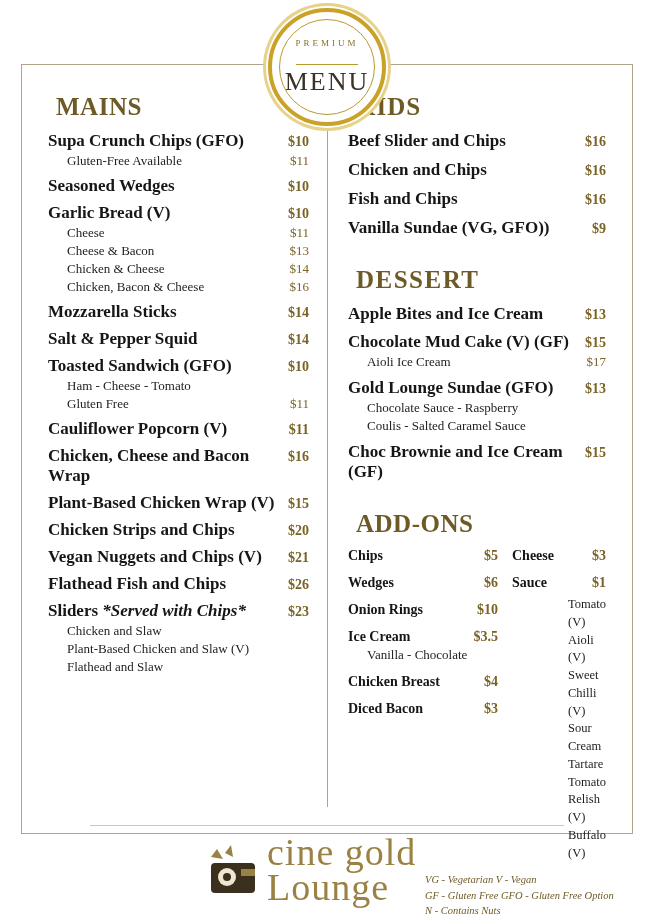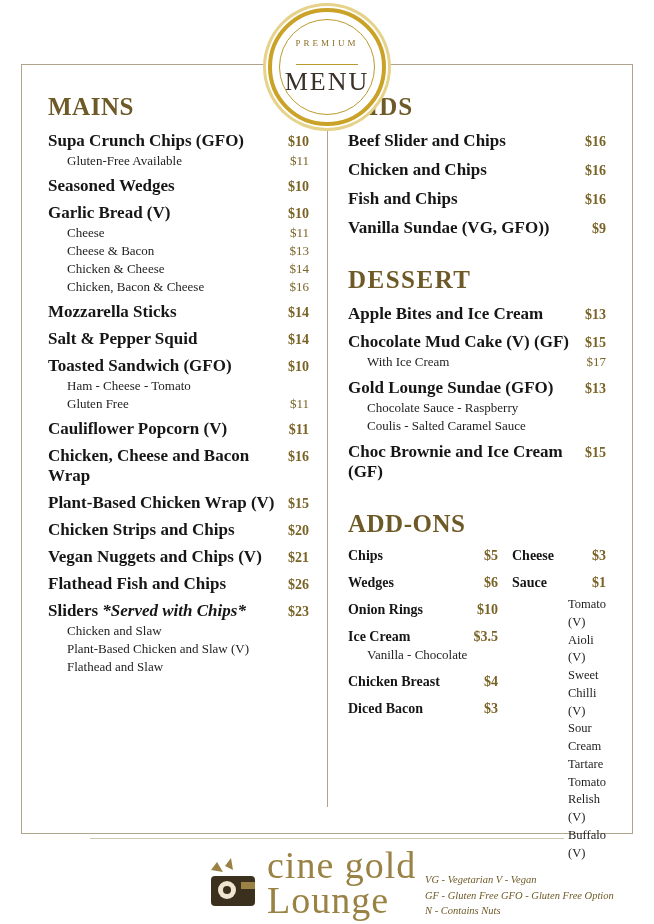--- a/index.html
+++ b/index.html
@@ -100,21 +100,21 @@
   }
   .col-right {
     flex: 1;
     padding-left: 20px;
   }
 
   h2.section {
     font-family: "Liberation Serif", serif;
     font-size: 25px;
     color: #6e5a27;
-    margin: 0 0 10px 0;
+    margin: 0 0 10px 8px;
     letter-spacing: 0.5px;
     font-weight: bold;
   }
   h2.section.kids { letter-spacing: 1px; }
   h2.section.dessert { letter-spacing: 1.5px; }
   h2.section.addons { letter-spacing: 0.5px; }
 
   .item {
     display: flex;
     align-items: baseline;
@@ -195,21 +195,21 @@
     font-family: "Liberation Serif", serif;
     margin-left: 44px;
   }
 
   
   .footer {
     position: absolute;
     left: 0;
     right: 0;
     bottom: 0;
-    height: 86px;
+    height: 99px;
   }
   .footer-rule {
     position: absolute;
     left: 90px;
     right: 90px;
     top: 0;
     height: 1px;
     background: #cfc6b2;
   }
   .logo {
@@ -414,21 +414,21 @@
         <div class="item">
           <span class="name">Apple Bites and Ice Cream</span>
           <span class="price">$13</span>
         </div>
 
         <div class="item">
           <span class="name">Chocolate Mud Cake (V) (GF)</span>
           <span class="price">$15</span>
         </div>
         <div class="sub">
-          <span class="name">With Ice Cream</span>
+          <span class="name">Aioli Ice Cream</span>
           <span class="price">$17</span>
         </div>
 
         <div class="item">
           <span class="name">Gold Lounge Sundae (GFO)</span>
           <span class="price">$13</span>
         </div>
         <div class="sub">
           <span class="name">Chocolate Sauce - Raspberry</span>
           <span class="price"></span>

